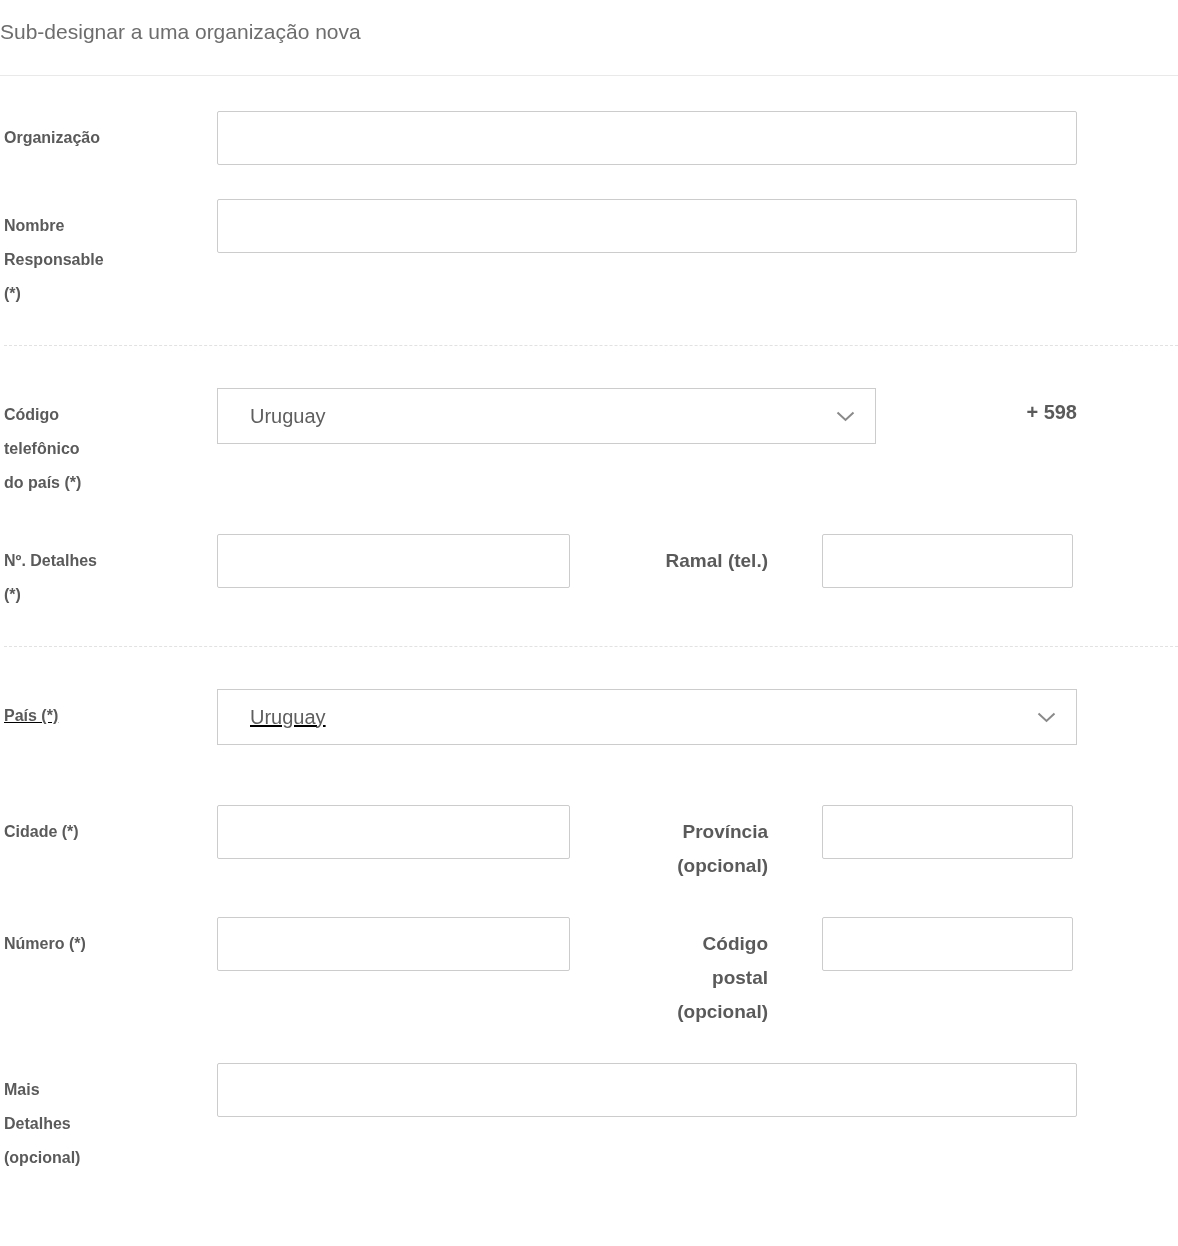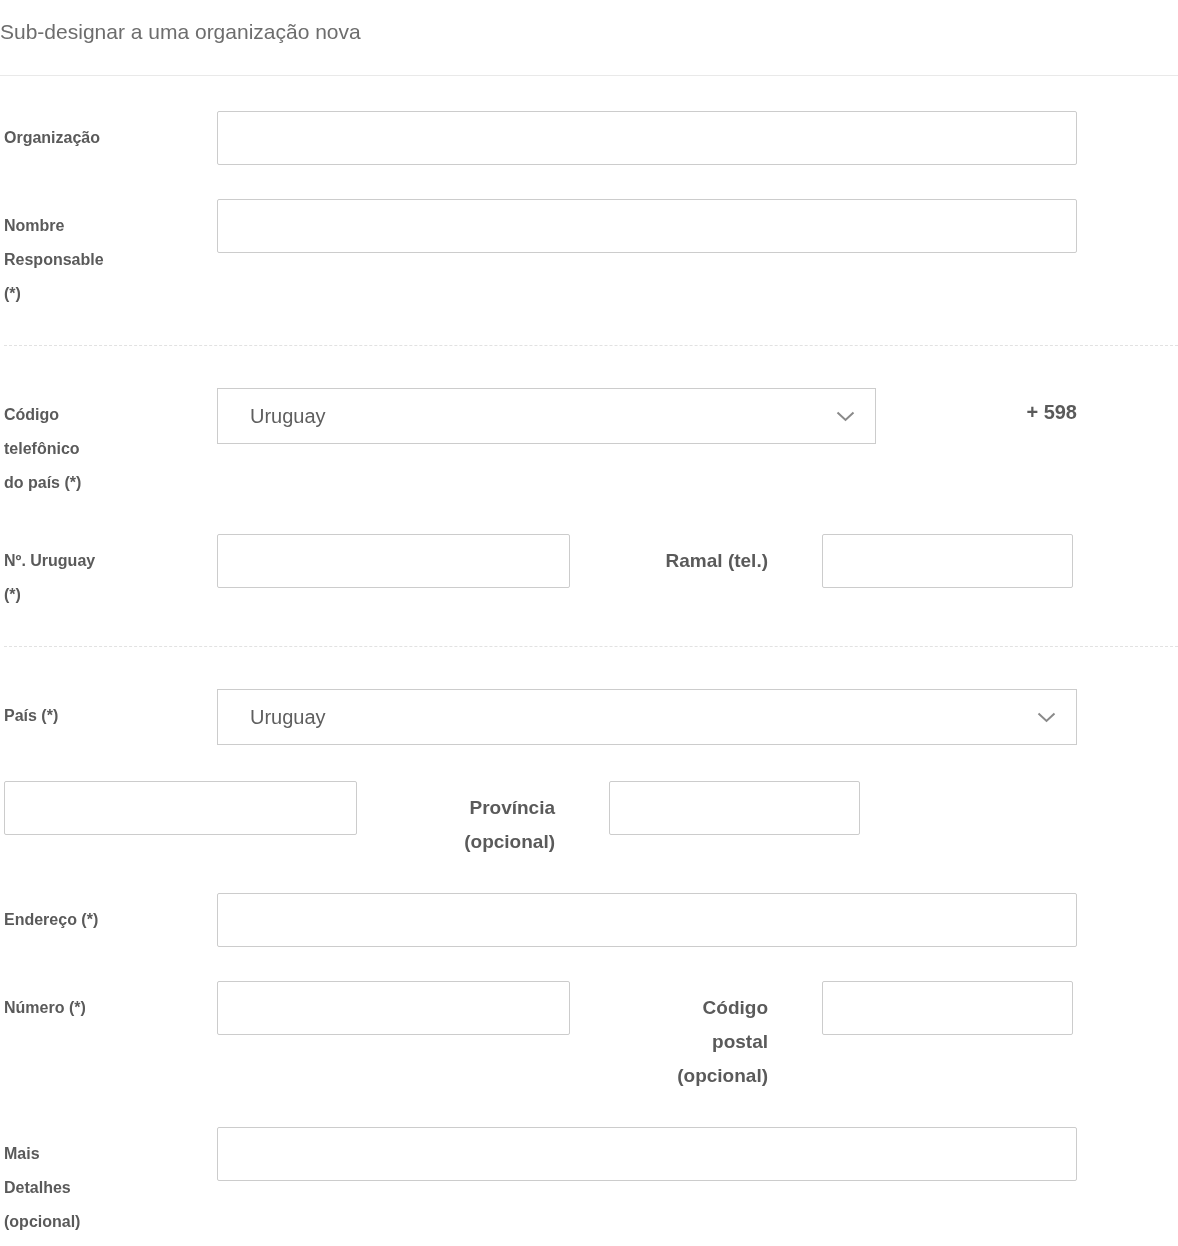--- a/index.html
+++ b/index.html
@@ -24,21 +24,21 @@
 
   .form { padding-left: 4px; margin-top: 35px; }
 
   .row {
     display: grid;
     grid-template-columns: 160px 860px;
     column-gap: 53px;
     align-items: start;
     margin-bottom: 34px;
   }
-  .row.mb-60 { margin-bottom: 36px; }
+  .row.mb-60 { margin-bottom: 60px; text-decoration: underline; }
 
   .lbl {
     display: block;
     font-size: 16px;
     font-weight: 700;
     color: #5a5a5a;
     text-align: left;
     line-height: 34px;
     padding-top: 10px;
     white-space: pre-line;
@@ -142,21 +142,21 @@
           <span>Uruguay</span>
           <svg class="chevron" width="19" height="11" viewBox="0 0 19 11">
             <polyline points="1.5,1.5 9.5,9 17.5,1.5" fill="none" stroke="#8a8a8a" stroke-width="2"></polyline>
           </svg>
         </div>
         <div class="prefix">+ 598</div>
       </div>
     </div>
 
     <div class="row">
-      <label class="lbl">Nº. Uruguay
+      <label class="lbl">Nº. Detalhes
 (*)</label>
       <div class="content split">
         <input type="text" class="txt small" value="" style="">
         <label class="mid-lbl">Ramal (tel.)</label>
         <input type="text" class="txt small2" value="" style="">
       </div>
     </div>
 
     <hr class="dashed-divider">
 
@@ -166,34 +166,29 @@
         <div class="select full">
           <span>Uruguay</span>
           <svg class="chevron" width="19" height="11" viewBox="0 0 19 11">
             <polyline points="1.5,1.5 9.5,9 17.5,1.5" fill="none" stroke="#8a8a8a" stroke-width="2"></polyline>
           </svg>
         </div>
       </div>
     </div>
 
     <div class="row">
+      <label class="lbl">Cidade (*)</label>
       <div class="content split">
         <input type="text" class="txt small" value="" style="">
         <label class="mid-lbl">Província
 (opcional)</label>
         <input type="text" class="txt small2" value="" style="">
       </div>
     </div>
 
-    <div class="row">
-      <label class="lbl">Endereço (*)</label>
-      <div class="content">
-        <input type="text" class="txt full" value="" style="">
-      </div>
-    </div>
 
     <div class="row">
       <label class="lbl">Número (*)</label>
       <div class="content split">
         <input type="text" class="txt small" value="" style="">
         <label class="mid-lbl">Código
 postal
 (opcional)</label>
         <input type="text" class="txt small2" value="" style="">
       </div>

